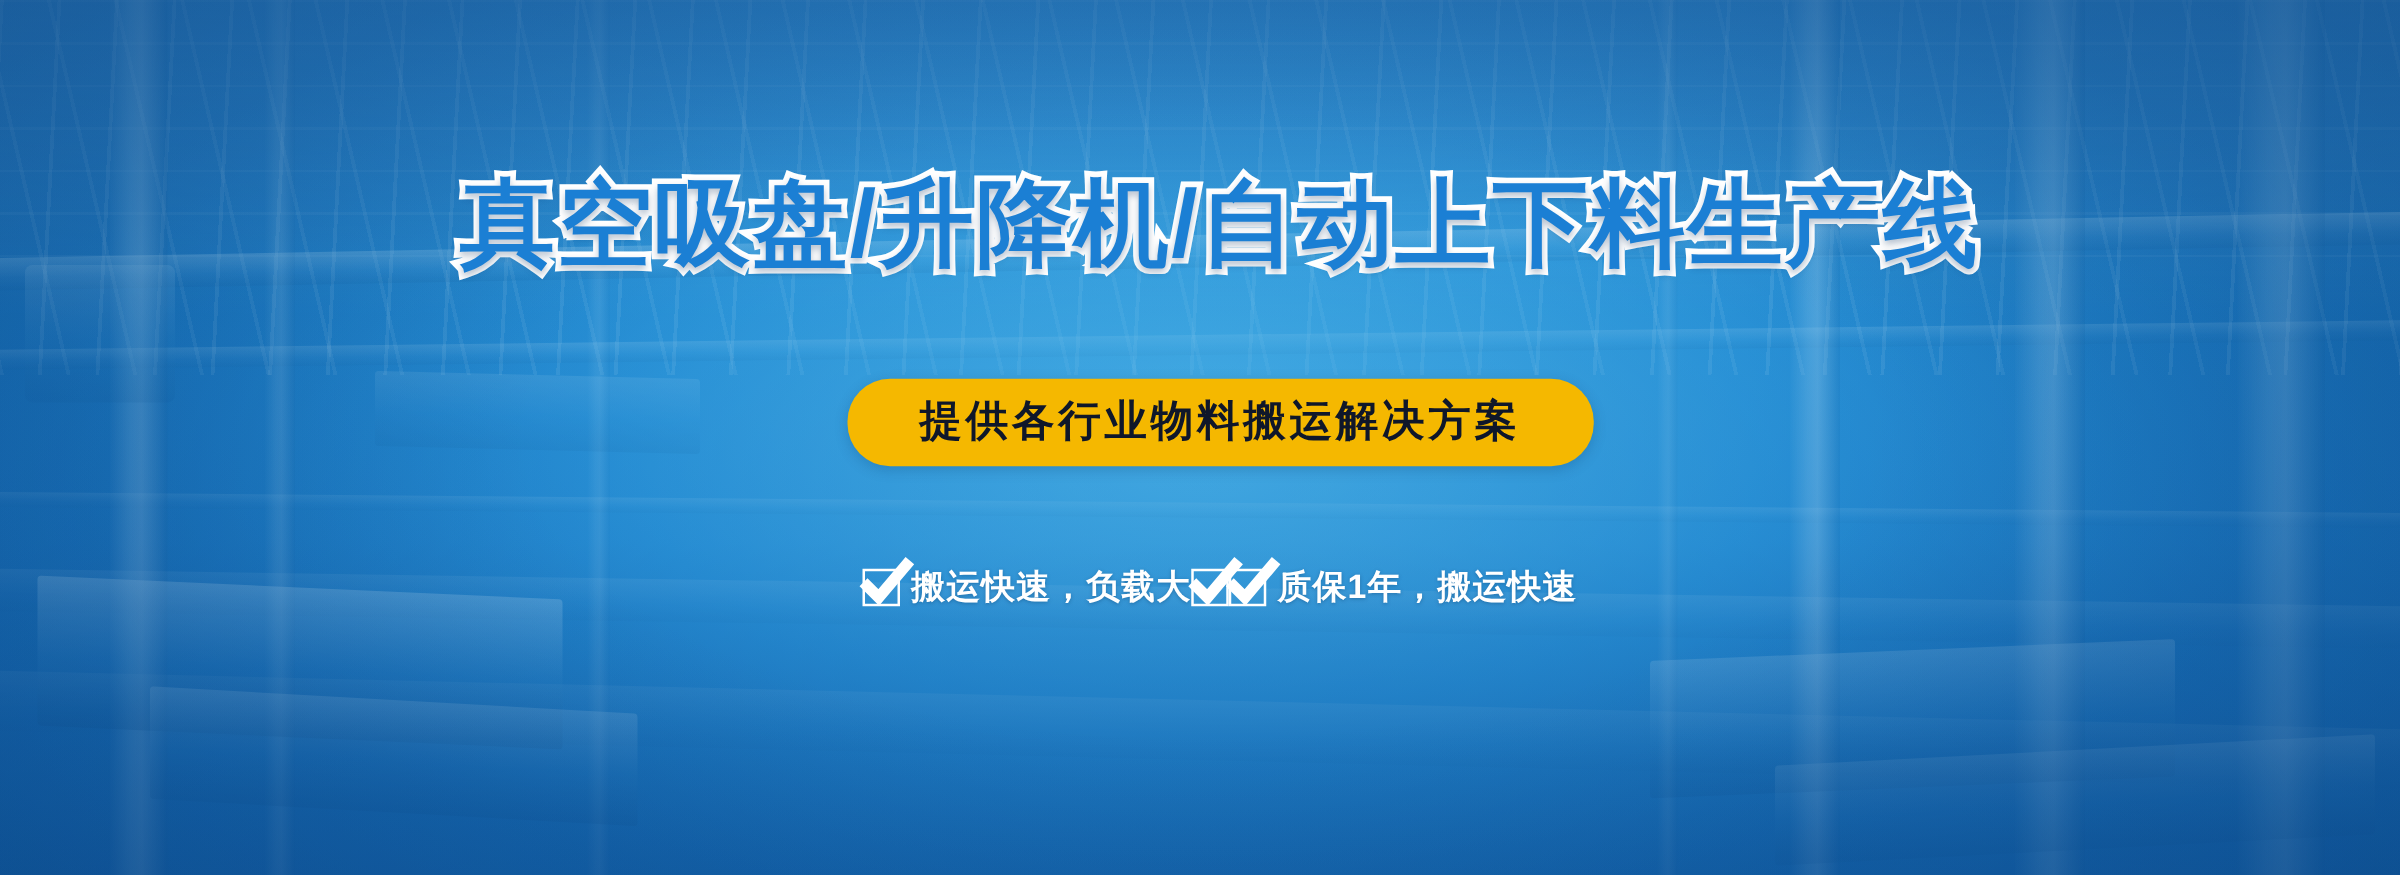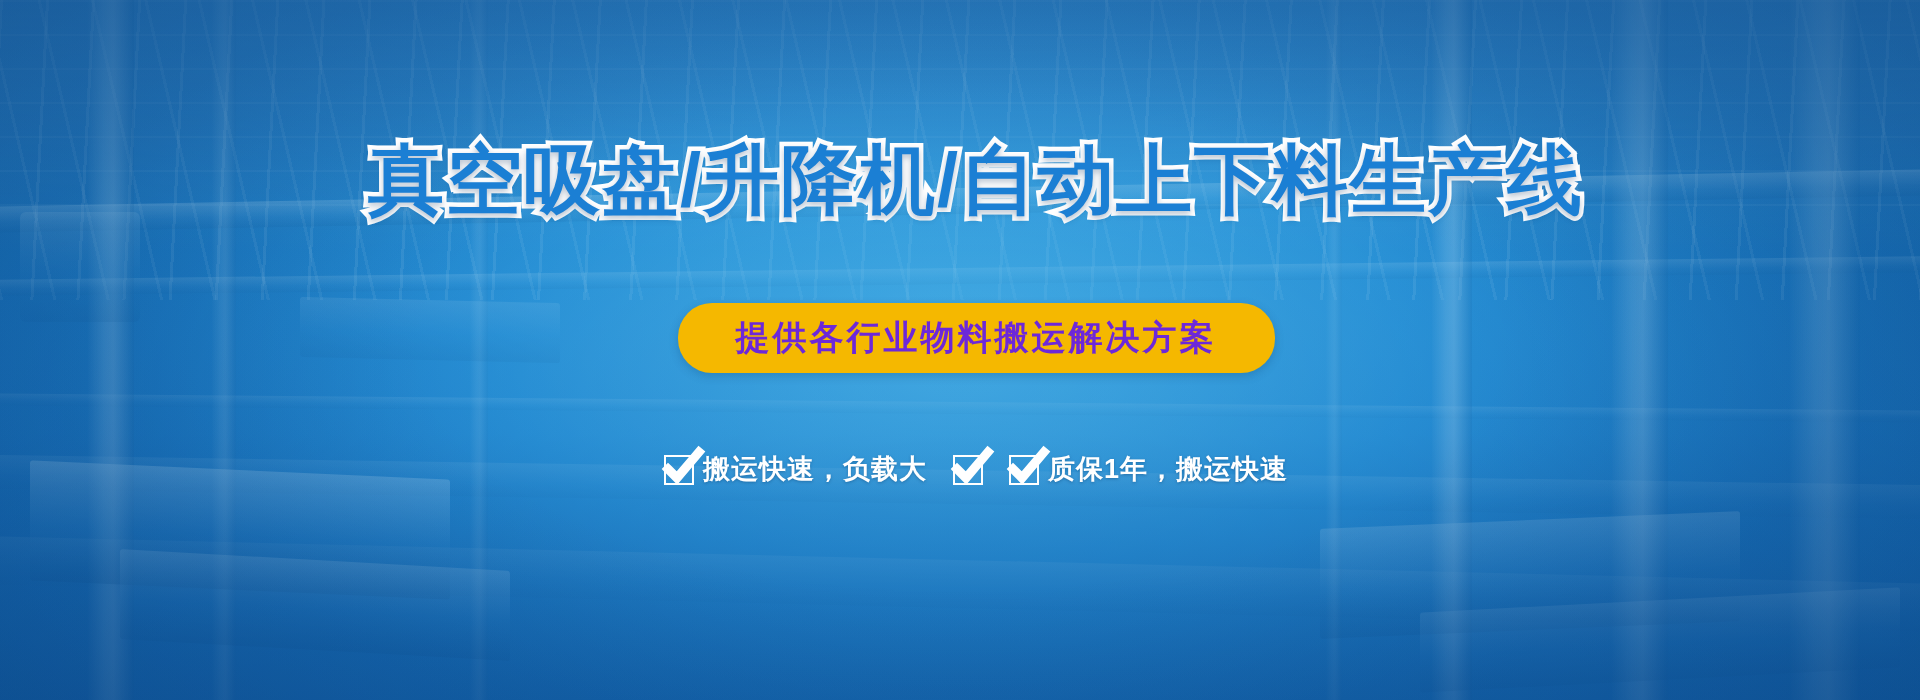--- a/index.html
+++ b/index.html
@@ -111,37 +111,36 @@
     color:#1b7fd4;
     -webkit-text-stroke:9px #ffffff;
     paint-order:stroke fill;
     text-shadow:0 3px 6px rgba(6,48,94,.30);
     white-space:nowrap;
   }
 
   .subpill{
     margin-top:34px;
     background:#f5b800;
-    color:#6d28d9;
+    color:#0f172a;
     font-size:34px;
     font-weight:bold;
     letter-spacing:3px;
     line-height:1;
     padding:17px 58px 19px;
     border-radius:34px;
     white-space:nowrap;
     box-shadow:0 3px 10px rgba(6,48,94,.22);
     text-align:center;
   }
 
   .features{
     margin-top:82px;
     display:flex;
     align-items:center;
-    gap:26px;
     color:#ffffff;
     white-space:nowrap;
   }
   .feature{
     display:flex;
     align-items:center;
     gap:9px;
     font-size:27px;
     font-weight:bold;
     letter-spacing:1px;

